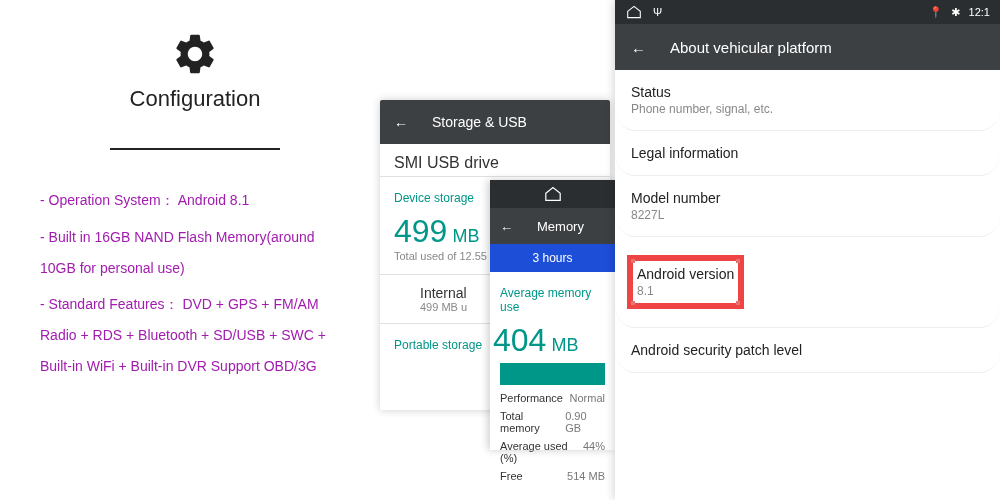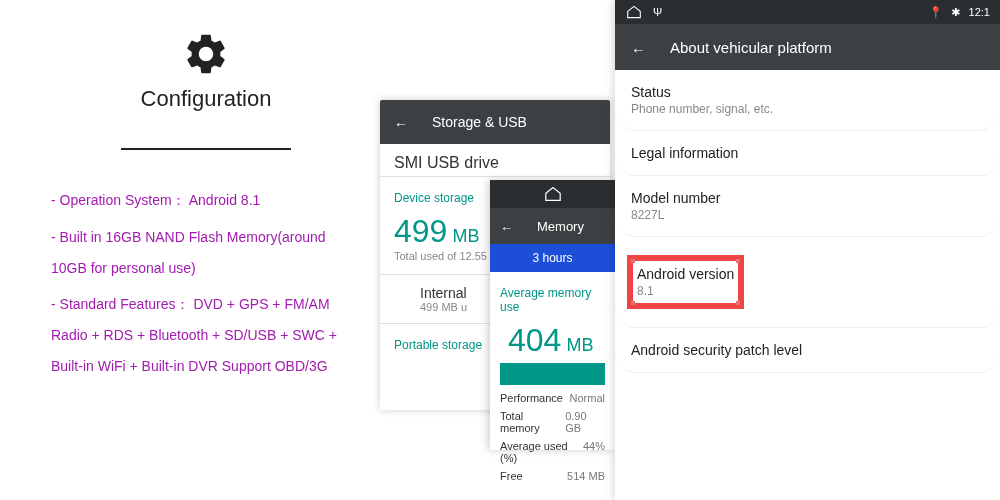--- a/index.html
+++ b/index.html
@@ -1,19 +1,19 @@
 <!DOCTYPE html>
 <html><head>
 <meta charset="utf-8">
 <style>
   * { margin: 0; padding: 0; box-sizing: border-box; font-family: Arial, Helvetica, sans-serif; }
   body { width: 1000px; height: 500px; background: #fff; position: relative; overflow: hidden; }
   
   
-  .config-panel { position: absolute; left: 11px; top: 0; width: 380px; height: 500px; padding: 30px 30px 0 40px; }
+  .config-panel { position: absolute; left: 0; top: 0; width: 380px; height: 500px; padding: 30px 30px 0 40px; }
   .gear-wrap { display: flex; justify-content: center; margin-bottom: 8px; }
   .gear { width: 48px; height: 48px; }
   .config-title { font-size: 22px; color: #222; text-align: center; font-weight: normal; padding-bottom: 6px; margin: 0 auto 30px; width: 170px; }
   .config-underline { height: 2px; background: #222; width: 170px; margin: 0 auto 35px; }
   .config-line { font-size: 14px; color: #a21caf; line-height: 2.2; margin-bottom: 6px; }
   
   
   .storage-shot { position: absolute; left: 380px; top: 100px; width: 230px; height: 310px; background: #fff; box-shadow: 0 0 8px rgba(0,0,0,0.2); border-radius: 2px; overflow: hidden; }
   .storage-header { background: #3c4043; color: #fff; height: 44px; display: flex; align-items: center; padding: 0 14px; font-size: 14px; }
   .back-arrow { margin-right: 24px; }
@@ -97,21 +97,21 @@
     <svg width="20" height="16" viewBox="0 0 24 20">
         <path d="M3 9 L12 2 L21 9 L21 18 L3 18 Z" fill="none" stroke="#fff" stroke-width="1.5"></path>
       </svg>
   </div>
   <div class="memory-header">
     <span class="back-arrow">←</span>
     <span>Memory</span>
   </div>
   <div class="memory-tab">3 hours</div>
   <div class="section-label teal" style="padding-left:10px">Average memory use</div>
-  <div class="big-num" style="padding-left:18px"><span>404</span><span class="unit"> MB</span></div>
+  <div class="big-num" style="padding-left:3px"><span>404</span><span class="unit"> MB</span></div>
   <div class="memory-bar"></div>
   <div class="stat-row">
       <span class="stat-label">Performance</span>
       <span class="stat-val">Normal</span>
     </div>
   <div class="stat-row">
       <span class="stat-label">Total memory</span>
       <span class="stat-val">0.90 GB</span>
     </div>
   <div class="stat-row">

